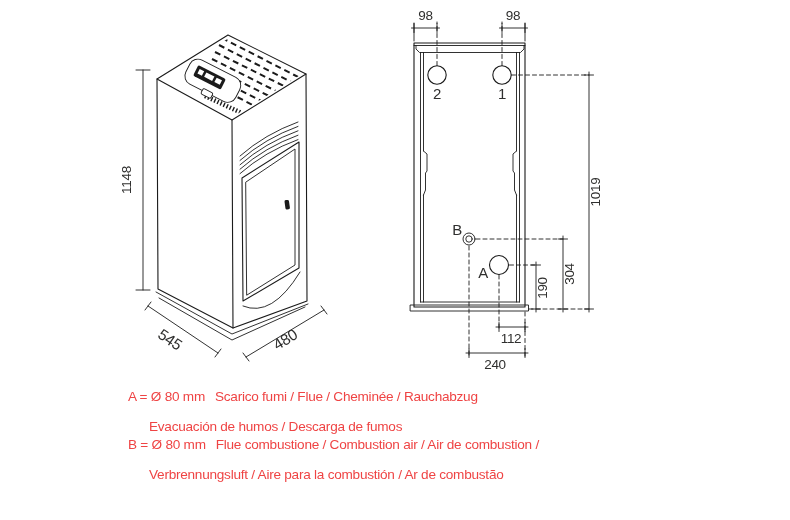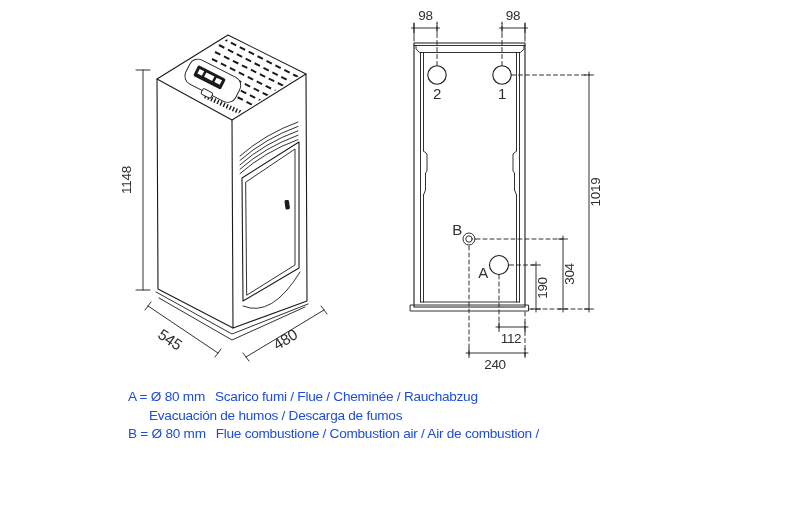--- a/index.html
+++ b/index.html
@@ -14,24 +14,24 @@
   svg .vent{stroke:#1b1b1b;fill:none;stroke-width:2;stroke-dasharray:6 4;}
   svg .ticks{stroke:#1b1b1b;fill:none;stroke-width:4.5;stroke-dasharray:1.4 2;}
   svg .fillw{fill:#ffffff;}
   svg .filld{fill:#1b1b1b;stroke:none;}
   svg text{fill:#2f2f2e;stroke:none;font-family:"Liberation Sans", sans-serif;letter-spacing:-0.3px;}
   svg .dimtxt{font-size:13.5px;}
   svg .bigtxt{font-size:15.5px;}
   svg .porttxt{font-size:15px;}
   .legend{
     position:absolute;left:128px;top:388px;width:560px;
-    color:#1d4ed8;font-size:13.6px;line-height:18.7px;letter-spacing:-0.25px;
+    color:#ef4444;font-size:13.6px;line-height:18.7px;letter-spacing:-0.25px;
   }
   .legend .key{display:inline-block;margin-right:10px;white-space:pre;}
-  .legend .l2{padding-left:21px;}
+  .legend .l2{padding-left:21px;margin-top:11px;}
 </style>
 </head>
 <body>
 
 <div class="stage">
 
   <svg style="left:110px;top:10px;" width="250" height="372" viewBox="0 0 250 372">
     <defs>
       <clipPath id="topFaceClip">
         <polygon points="119,28 192,64 124,106 52,70"></polygon>
@@ -201,16 +201,17 @@
     <div class="legend-item">
       <div class="l1">
         <span class="key">A = Ø 80 mm</span><span class="desc">Scarico fumi / Flue / Cheminée / Rauchabzug</span>
       </div>
       <div class="l2">Evacuación de humos / Descarga de fumos</div>
     </div>
     <div class="legend-item">
       <div class="l1">
         <span class="key">B = Ø 80 mm</span><span class="desc">Flue combustione / Combustion air / Air de combustion /</span>
       </div>
+      <div class="l2">Verbrennungsluft / Aire para la combustión / Ar de combustão</div>
     </div>
   </div>
 
 </div>
 
 </body></html>

